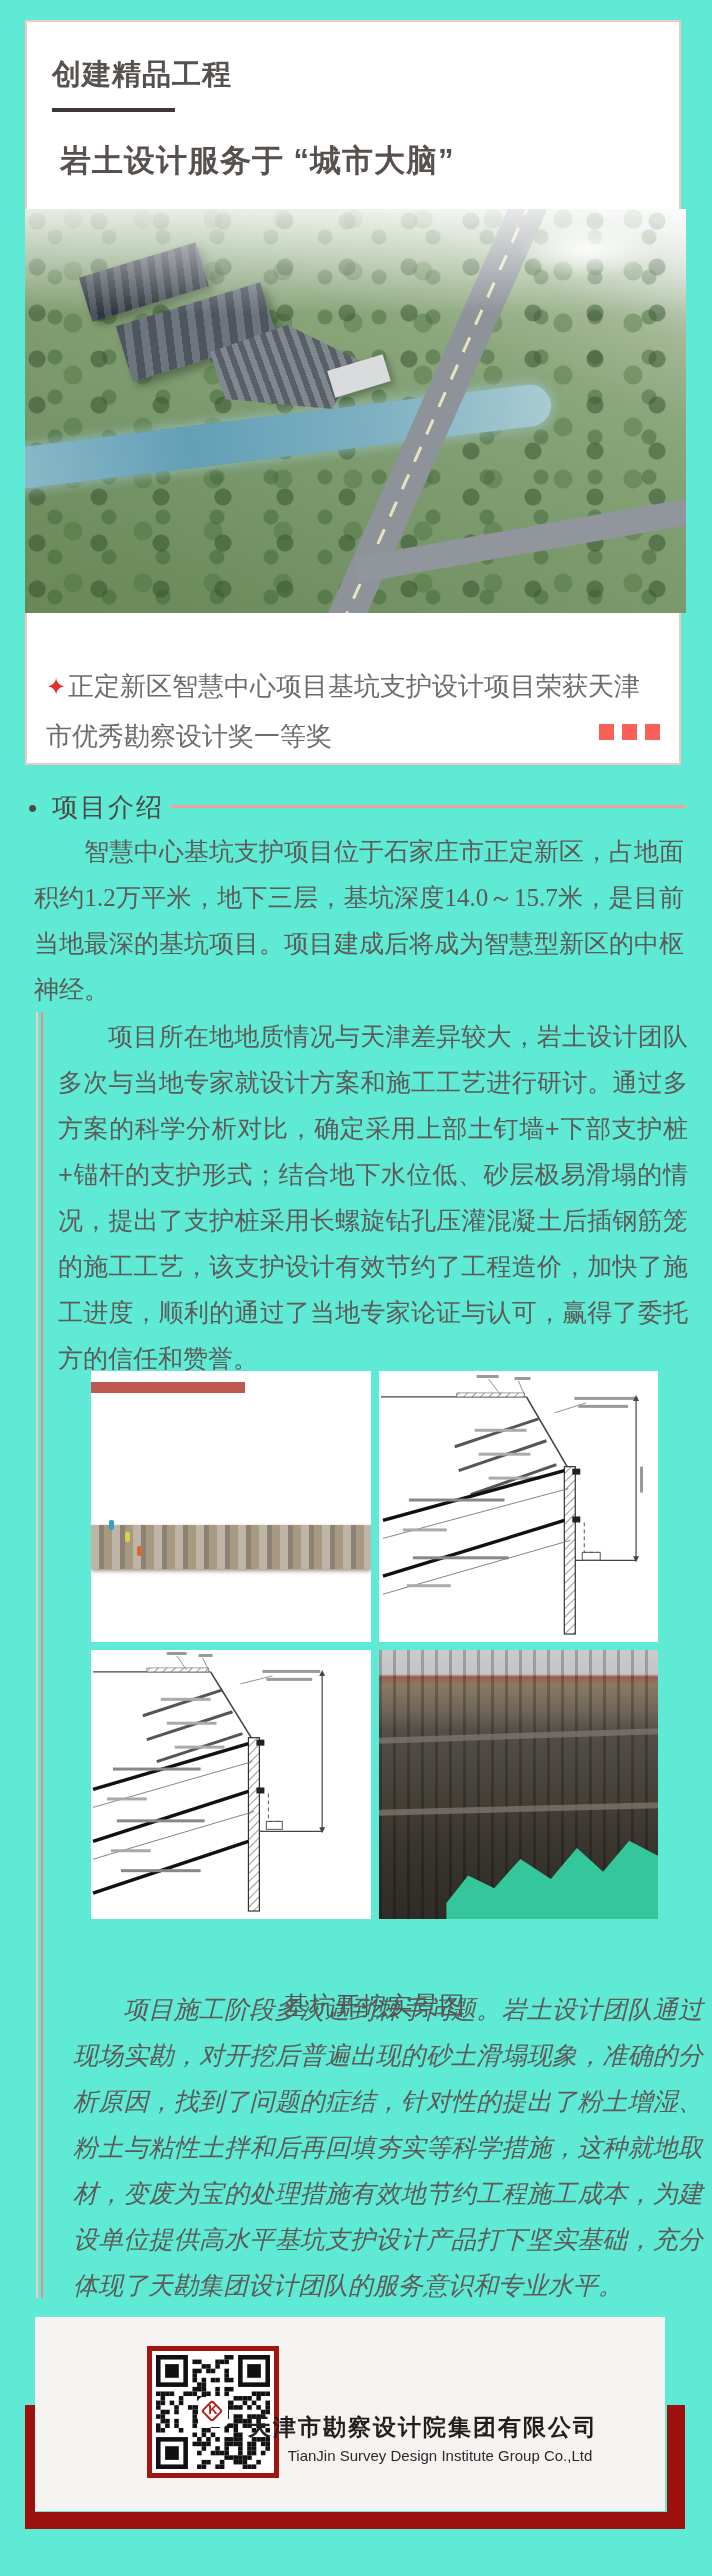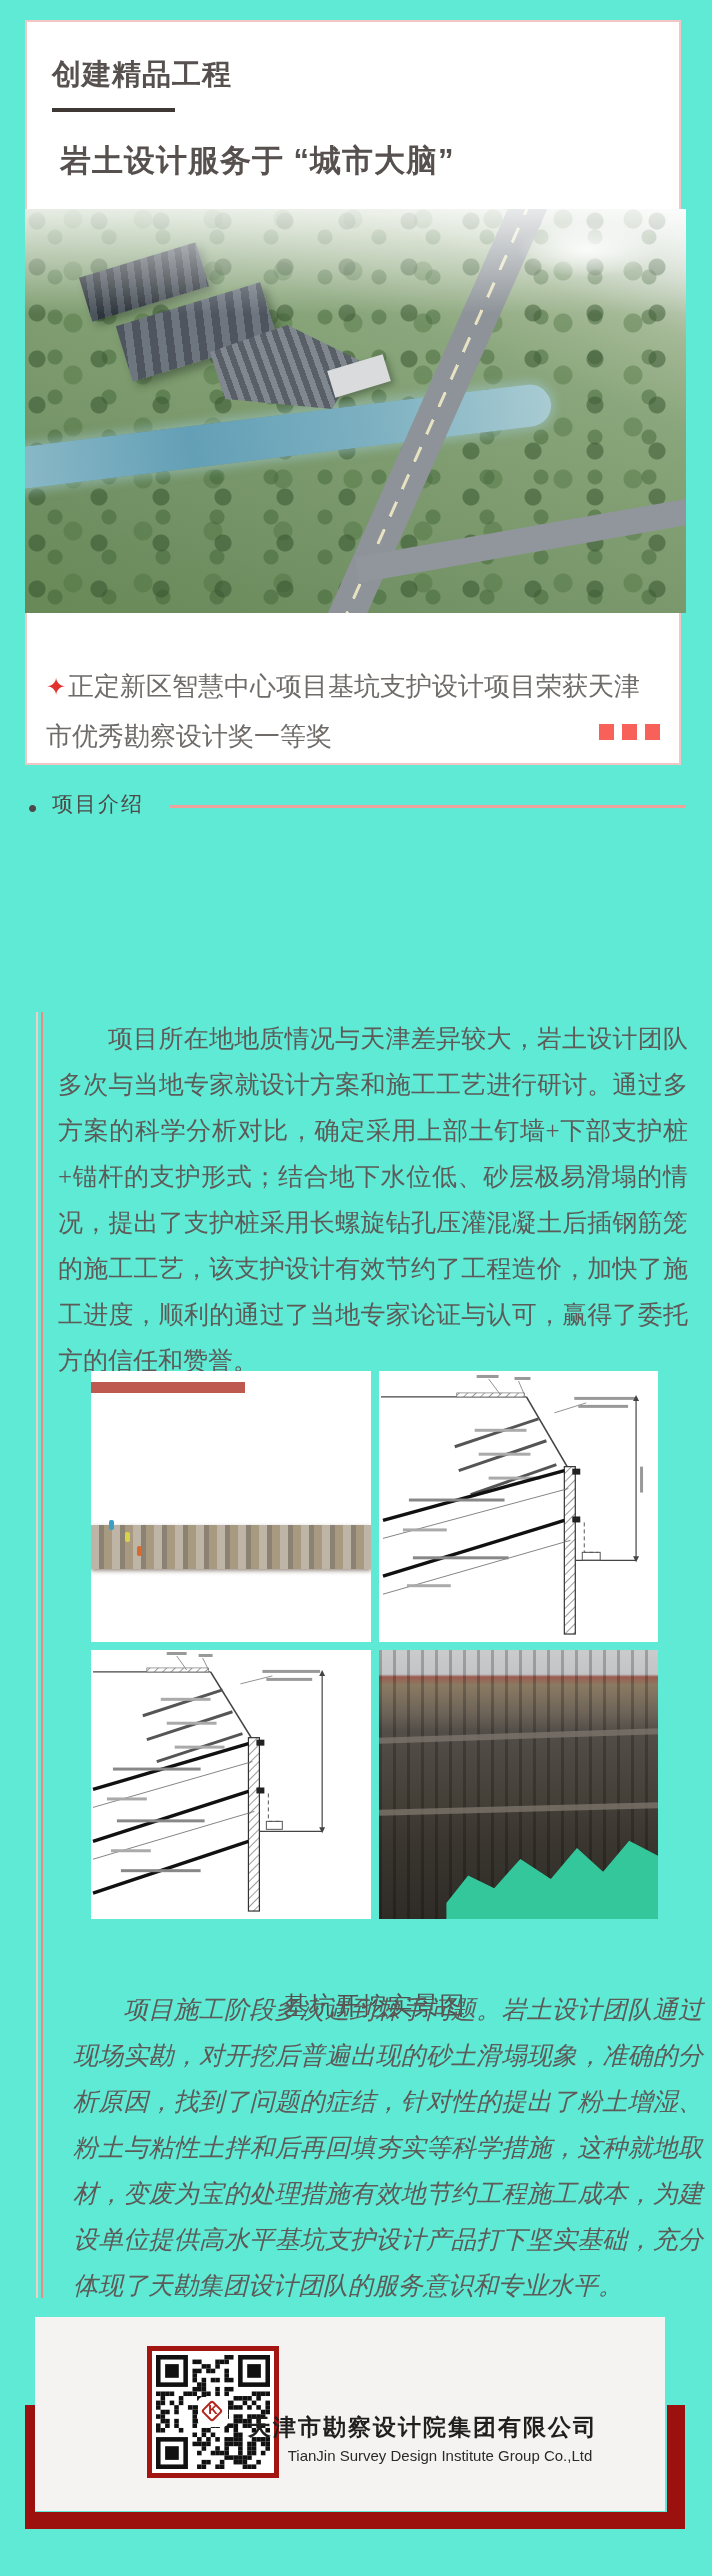--- a/index.html
+++ b/index.html
@@ -50,32 +50,32 @@
   
   .award{position:absolute;left:46px;top:662px;width:618px;font-size:26px;line-height:50px;color:#6e6b69;}
   .award .star{color:#e0312e;font-size:24px;margin-right:2px;}
   .deco-squares{position:absolute;left:599px;top:724px;display:flex;gap:8px;}
   .deco-squares .sq{width:15px;height:16px;background:#f8605a;}
 
   
   .section-head{position:absolute;left:28px;top:790px;width:658px;height:36px;}
   .section-head .dot{position:absolute;left:0;top:3px;font-size:26px;color:#4c4947;
         font-family:"Liberation Sans","DejaVu Sans",sans-serif;}
-  .section-head .label{position:absolute;left:24px;top:0;font-size:21px;color:#4c4947;letter-spacing:2px;
+  .section-head .label{position:absolute;left:24px;top:0;font-size:26px;color:#4c4947;letter-spacing:2px;
         font-family:"Liberation Sans","DejaVu Sans",sans-serif;}
   .section-head .line{position:absolute;left:142px;right:0;top:15px;height:3px;background:#efa19e;}
 
   
   .para{font-size:25px;line-height:46px;color:#5d5a58;text-indent:2em;text-align:justify;}
   .p1{position:absolute;left:34px;top:829px;width:650px;}
 
   .indent-block{position:absolute;left:36px;top:1012px;width:650px;height:1286px;
         border-left:2px solid #f3cdcb;box-sizing:border-box;}
   .indent-inner{position:absolute;left:3px;top:0;bottom:0;right:0;border-left:2px solid #ea8b86;}
-  .p2{position:absolute;left:15px;top:4px;width:630px;}
+  .p2{position:absolute;left:15px;top:4px;width:630px;font-family:Liberation Mono, monospace;}
 
   
   .grid{position:absolute;left:48px;top:359px;width:567px;}
   .grid .row{display:flex;gap:8px;}
   .grid .row2{margin-top:8px;}
   .cell{overflow:hidden;position:relative;background:#fff;}
   .c-photo1{width:280px;height:271px;}
   .c-draw1{width:279px;height:271px;}
   .c-draw2{width:280px;height:269px;}
   .c-photo2{width:279px;height:269px;}
@@ -153,20 +153,21 @@
     <div class="sq"></div>
     <div class="sq"></div>
   </div>
 
   <div class="section-head">
     <span class="dot">•</span>
     <span class="label">项目介绍</span>
     <span class="line"></span>
   </div>
 
+  <div class="para p1">智慧中心基坑支护项目位于石家庄市正定新区，占地面积约1.2万平米，地下三层，基坑深度14.0～15.7米，是目前当地最深的基坑项目。项目建成后将成为智慧型新区的中枢神经。</div>
 
   <div class="indent-block">
     <div class="indent-inner">
 
       <div class="para p2">项目所在地地质情况与天津差异较大，岩土设计团队多次与当地专家就设计方案和施工工艺进行研讨。通过多方案的科学分析对比，确定采用上部土钉墙+下部支护桩+锚杆的支护形式；结合地下水位低、砂层极易滑塌的情况，提出了支护桩采用长螺旋钻孔压灌混凝土后插钢筋笼的施工工艺，该支护设计有效节约了工程造价，加快了施工进度，顺利的通过了当地专家论证与认可，赢得了委托方的信任和赞誉。</div>
 
       <div class="grid">
         <div class="row">
           <div class="cell c-photo1">
             <div class="photo1">

